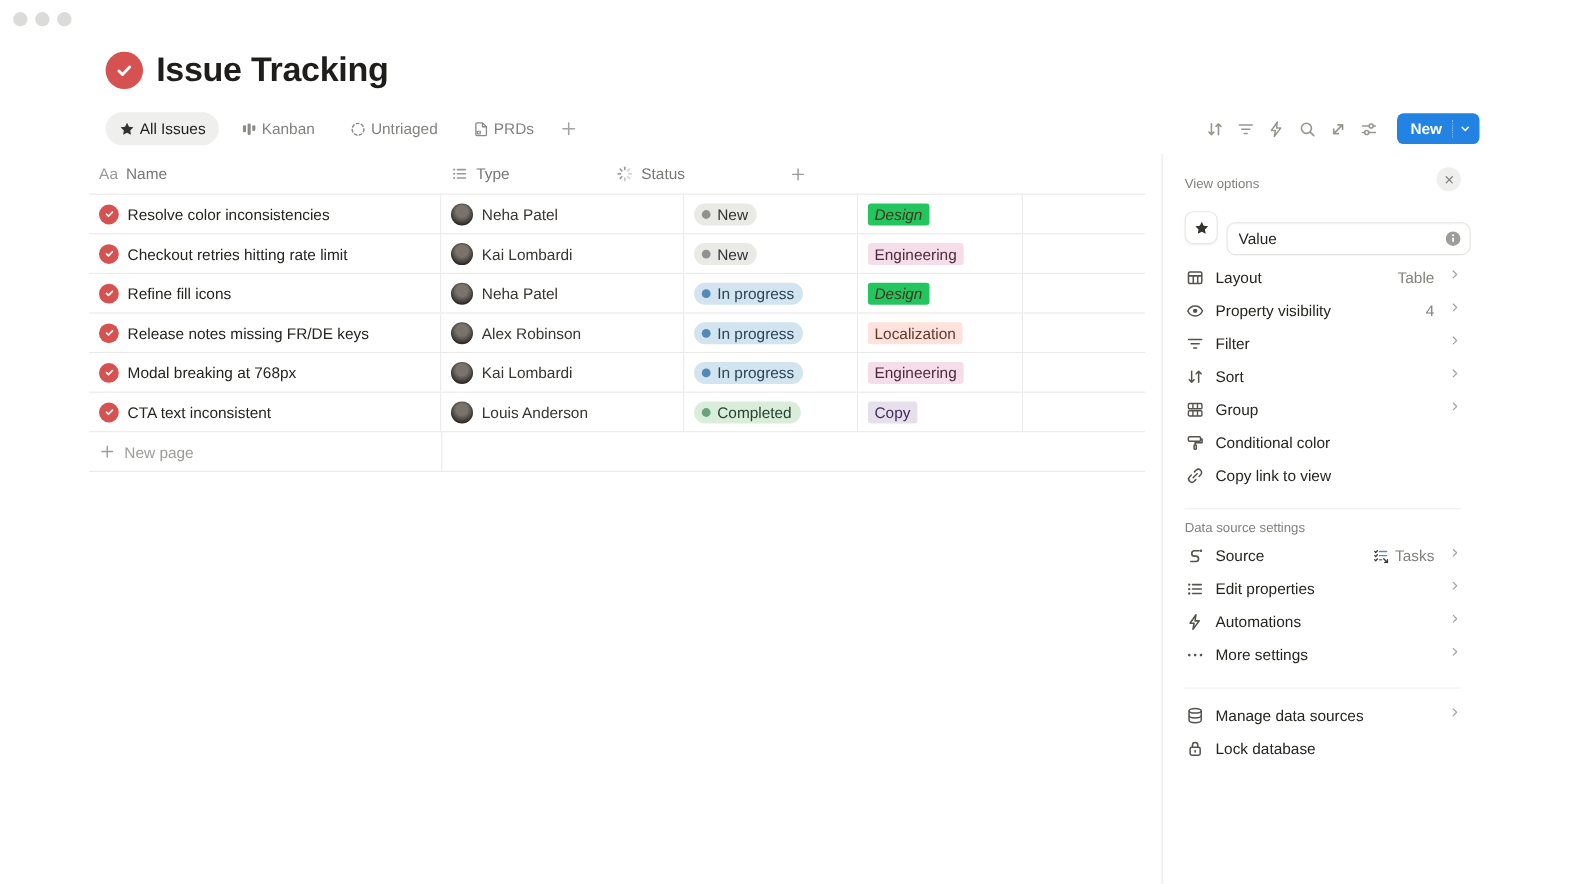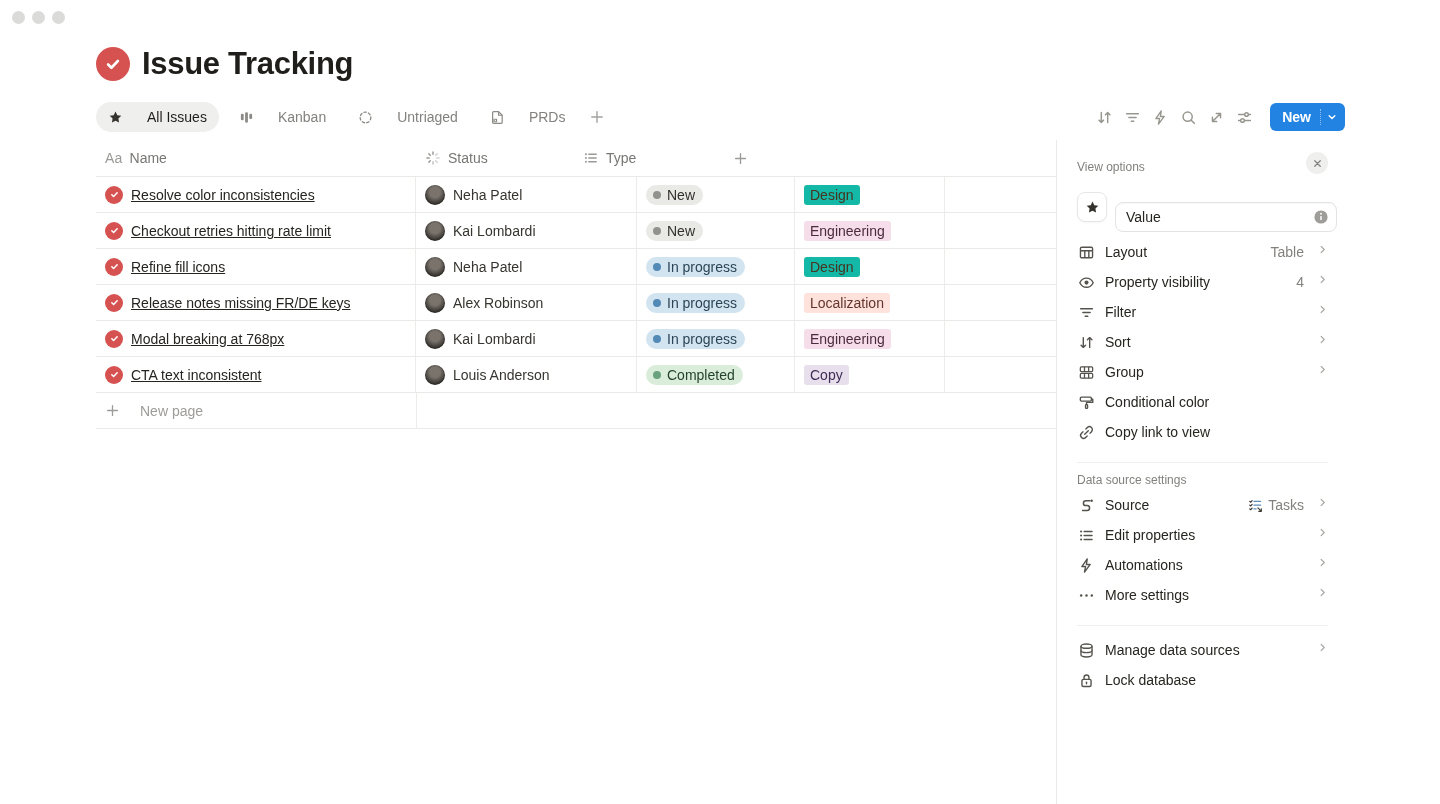--- a/index.html
+++ b/index.html
@@ -12,65 +12,65 @@
   .traffic { position:absolute; top:11px; left:12px; display:flex; gap:7px; }
   .traffic span { width:13px; height:13px; border-radius:50%; background:#DBDBD9; display:block; }
 
   
   .header { position:absolute; left:96px; top:46px; display:flex; align-items:center; gap:12px; }
   .title-badge { width:34px; height:34px; border-radius:50%; background:#D65251; display:flex; align-items:center; justify-content:center; flex:0 0 auto; }
   .page-title { font-size:31px; font-weight:700; color:#1F1E1B; letter-spacing:-0.3px; }
 
   
   .tabs { position:absolute; left:96px; top:102px; display:flex; align-items:center; height:30px; gap:8px; }
-  .tab { display:flex; align-items:center; gap:24px; height:30px; padding:0 12px; border-radius:15px;
+  .tab { display:flex; align-items:center; gap:4px; height:30px; padding:0 12px; border-radius:15px;
          font-size:14px; color:#83827E; cursor:default; }
   .tab .ticon { display:flex; color:#8B8A86; }
   .tab.active { background:#EFEFED; color:#1F1E1B; font-weight:500; }
   .tab.active .ticon { color:#35332E; }
   .tab-add { color:#A3A29E; display:flex; align-items:center; padding:0 4px; }
 
   
   .toolbar { position:absolute; top:103px; right:95px; display:flex; align-items:center; gap:11px; }
   .tbicon { color:#98978F; display:flex; align-items:center; }
   .newbtn { display:flex; align-items:stretch; height:28px; background:#2383E2; border-radius:6px;
             color:#fff; font-size:14px; font-weight:600; margin-left:6px; overflow:hidden; }
   .newbtn .nlabel { display:flex; align-items:center; padding:0 9px 0 12px; }
   .newbtn .ndiv { width:0; border-left:1px dotted rgba(255,255,255,0.5); margin:6px 0; }
   .newbtn .nchev { display:flex; align-items:center; padding:0 8px 0 6px; }
 
   
-  .table { position:absolute; left:96px; top:140px; width:960px; font-size:14px; }
+  .table { position:absolute; left:81px; top:140px; width:960px; font-size:14px; }
   .thead { display:flex; height:37px; align-items:center; border-bottom:1px solid #E9E9E7; color:#787774; }
   .th { display:flex; align-items:center; gap:7px; padding:0 9px; height:100%; }
   .th .hicon { display:flex; color:#9B9A97; }
   .aa { font-size:14px; color:#9B9A97; letter-spacing:0.2px; }
   .w-name{width:320px;} .w-asg{width:221px;} .w-st{width:158px;} .w-ty{width:150px;} .w-x{width:111px;}
   .trow { display:flex; height:36px; align-items:stretch; border-bottom:1px solid #E9E9E7; }
   .cell { display:flex; align-items:center; gap:8px; padding:0 9px; overflow:hidden; border-right:1px solid #ECECEA; }
   .cell.w-x { border-right:none; }
-  .rowtitle { font-weight:500; color:#25241F; white-space:nowrap;text-decoration:underline; }
+  .rowtitle { font-weight:500; color:#25241F; white-space:nowrap; }
   .check18 { width:18px; height:18px; border-radius:50%; background:#D65251; display:flex; align-items:center; justify-content:center; flex:0 0 auto; }
   .avatar { width:20px; height:20px; border-radius:50%; flex:0 0 auto;
             background:radial-gradient(circle at 50% 36%, #7A736C 0 32%, #33302C 72%);
             box-shadow:inset 0 0 0 1px rgba(0,0,0,0.12); }
   .pill { display:inline-flex; align-items:center; gap:6px; height:20px; padding:0 8px 0 7px; border-radius:10px; white-space:nowrap; }
   .pill .dot { width:8px; height:8px; border-radius:50%; }
   .pill[data-color="gray"]  { background:#E9E9E6; color:#32312D; }
   .pill[data-color="gray"] .dot { background:#91918E; }
   .pill[data-color="blue"]  { background:#D2E4EF; color:#2B4557;align-items:center; }
   .pill[data-color="blue"] .dot { background:#5289B5; }
   .pill[data-color="green"] { background:#DAEDDA; color:#23432E; }
   .pill[data-color="green"] .dot { background:#6AA27F; }
   .tag { display:inline-flex; align-items:center; height:20px; padding:0 6px; border-radius:3px; white-space:nowrap; }
-  .tag[data-color="yellow"] { background:#14b8a6; color:#473521; }
+  .tag[data-color="yellow"] { background:#22c55e; color:#473521;font-style:italic; }
   .tag[data-color="pink"]   { background:#F5DEE9; color:#4C2A3F; }
   .tag[data-color="red"]    { background:#FFE2DC; color:#63352C; }
   .tag[data-color="purple"] { background:#E8DFED; color:#3F2D55; }
-  .newrow { position:relative; display:flex; align-items:center; height:36px; gap:20px; padding:0 9px;
+  .newrow { position:relative; display:flex; align-items:center; height:36px; gap:8px; padding:0 9px;
             border-bottom:1px solid #E9E9E7; color:#9D9C99; }
   .newrow::after { content:""; position:absolute; left:320px; top:0; bottom:0; width:1px; background:#ECECEA; }
 
   
   .panel { position:absolute; left:1056px; top:140px; width:384px; height:664px;
            border-left:1px solid #E9E9E7; padding:14px 112px 0 20px; }
   .p-title-row { display:flex; align-items:flex-end; justify-content:space-between; height:20px; margin-bottom:8px; }
   .p-title { font-size:12px; color:#82817D; }
   .p-close { width:22px; height:22px; border-radius:50%; background:#EFEFED; color:#83827E;
              display:flex; align-items:center; justify-content:center; }
@@ -201,44 +201,44 @@
       </span>
     </div>
   </div>
 
   <div class="table">
     <div class="thead">
       <div class="th w-name">
         <span class="aa">Aa</span>
         <span>Name</span>
       </div>
+      <div class="th w-ty">
+        <span class="hicon">
+          <svg width="16" height="16" viewBox="0 0 16 16" fill="none" stroke="currentColor" stroke-width="1.4" stroke-linecap="round">
+              <path d="M5.8 4.2h7.4M5.8 8h7.4M5.8 11.8h7.4"></path>
+              <path d="M2.9 4.2h.02M2.9 8h.02M2.9 11.8h.02" stroke-width="2"></path>
+            </svg>
+        </span>
+        <span>Type</span>
+      </div>
       <div class="th w-st">
         <span class="hicon">
           <svg width="16" height="16" viewBox="0 0 16 16" fill="none" stroke="currentColor" stroke-width="1.5" stroke-linecap="round">
               <path d="M8 2v2.2"></path>
               <path d="M12.2 3.8l-1.5 1.5" opacity="0.45"></path>
               <path d="M14 8h-2.2" opacity="0.45"></path>
               <path d="M12.2 12.2l-1.5-1.5" opacity="0.45"></path>
               <path d="M8 14v-2.2" opacity="0.6"></path>
               <path d="M3.8 12.2l1.5-1.5"></path>
               <path d="M2 8h2.2"></path>
               <path d="M3.8 3.8l1.5 1.5"></path>
             </svg>
         </span>
         <span>Status</span>
       </div>
-      <div class="th w-ty">
-        <span class="hicon">
-          <svg width="16" height="16" viewBox="0 0 16 16" fill="none" stroke="currentColor" stroke-width="1.4" stroke-linecap="round">
-              <path d="M5.8 4.2h7.4M5.8 8h7.4M5.8 11.8h7.4"></path>
-              <path d="M2.9 4.2h.02M2.9 8h.02M2.9 11.8h.02" stroke-width="2"></path>
-            </svg>
-        </span>
-        <span>Type</span>
-      </div>
       <div class="th w-x">
         <svg width="15" height="15" viewBox="0 0 16 16" fill="none" stroke="#9B9A97" stroke-width="1.4" stroke-linecap="round">
             <path d="M8 2.8v10.4M2.8 8h10.4"></path>
           </svg>
       </div>
     </div>
 
     <div class="trow">
       <div class="cell w-name">
         <span class="check18">

